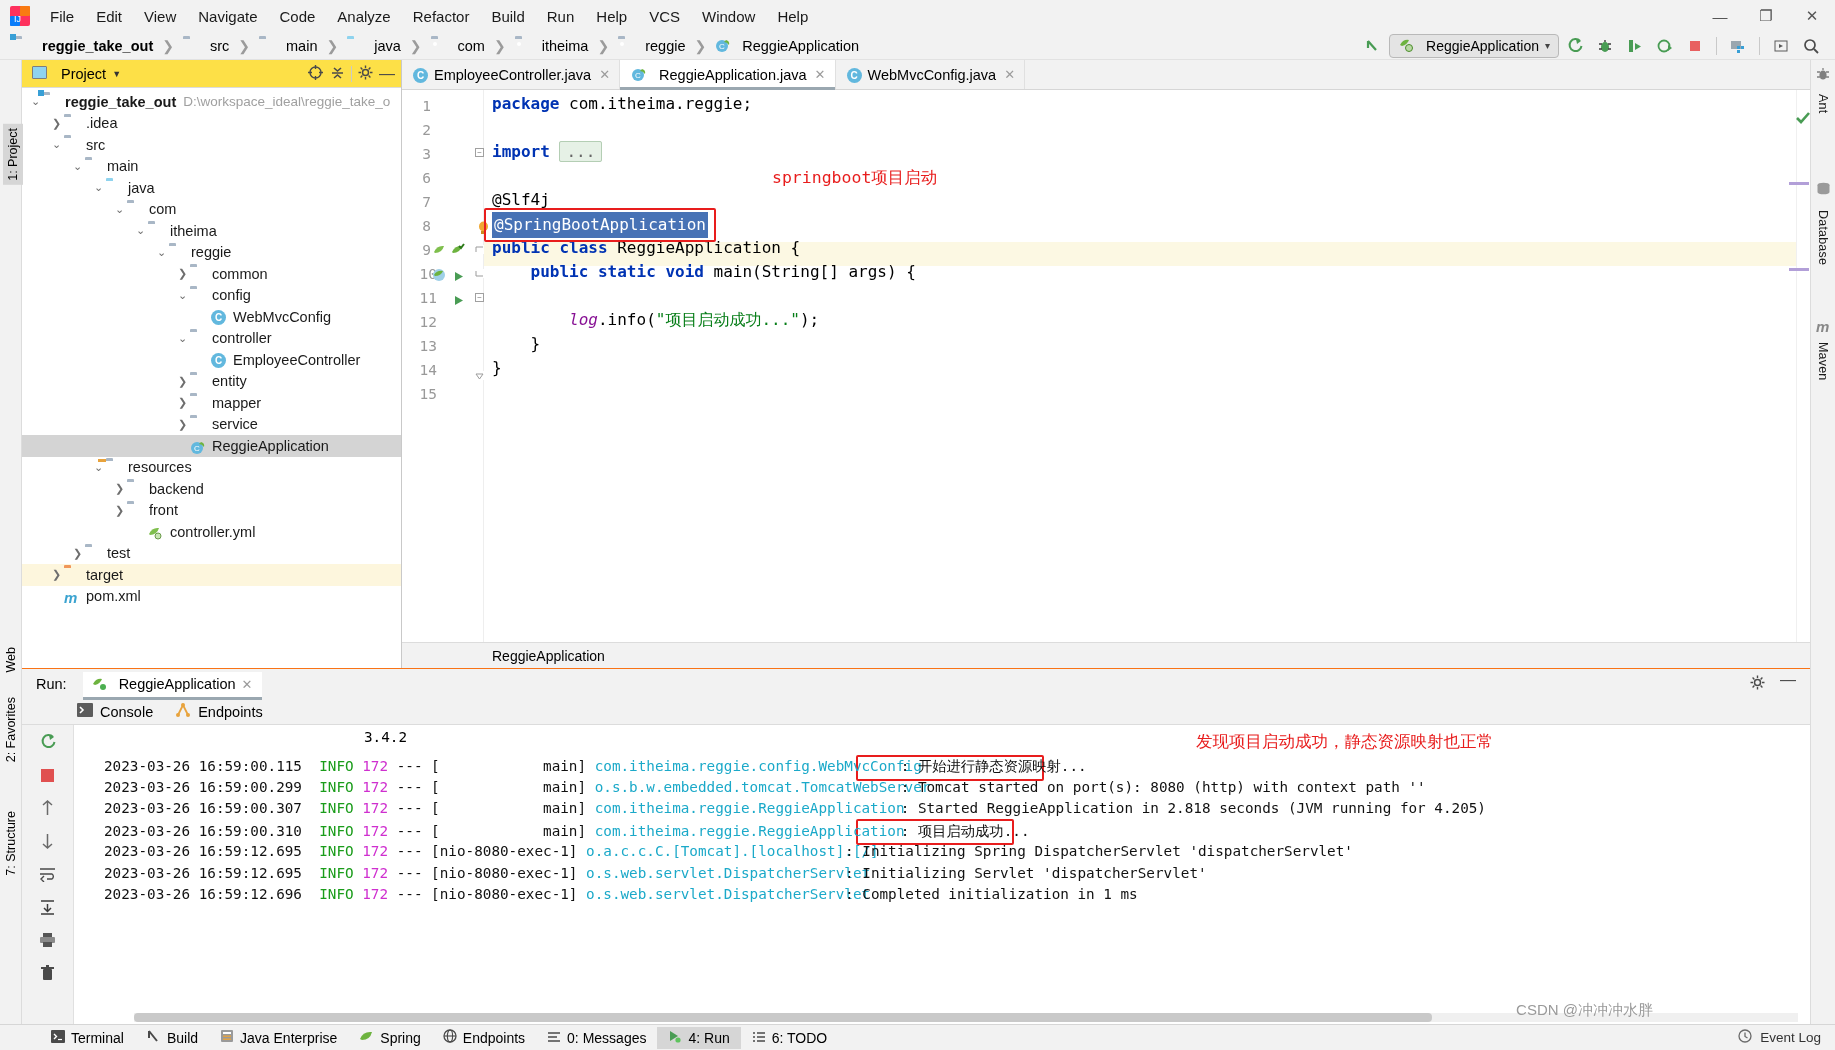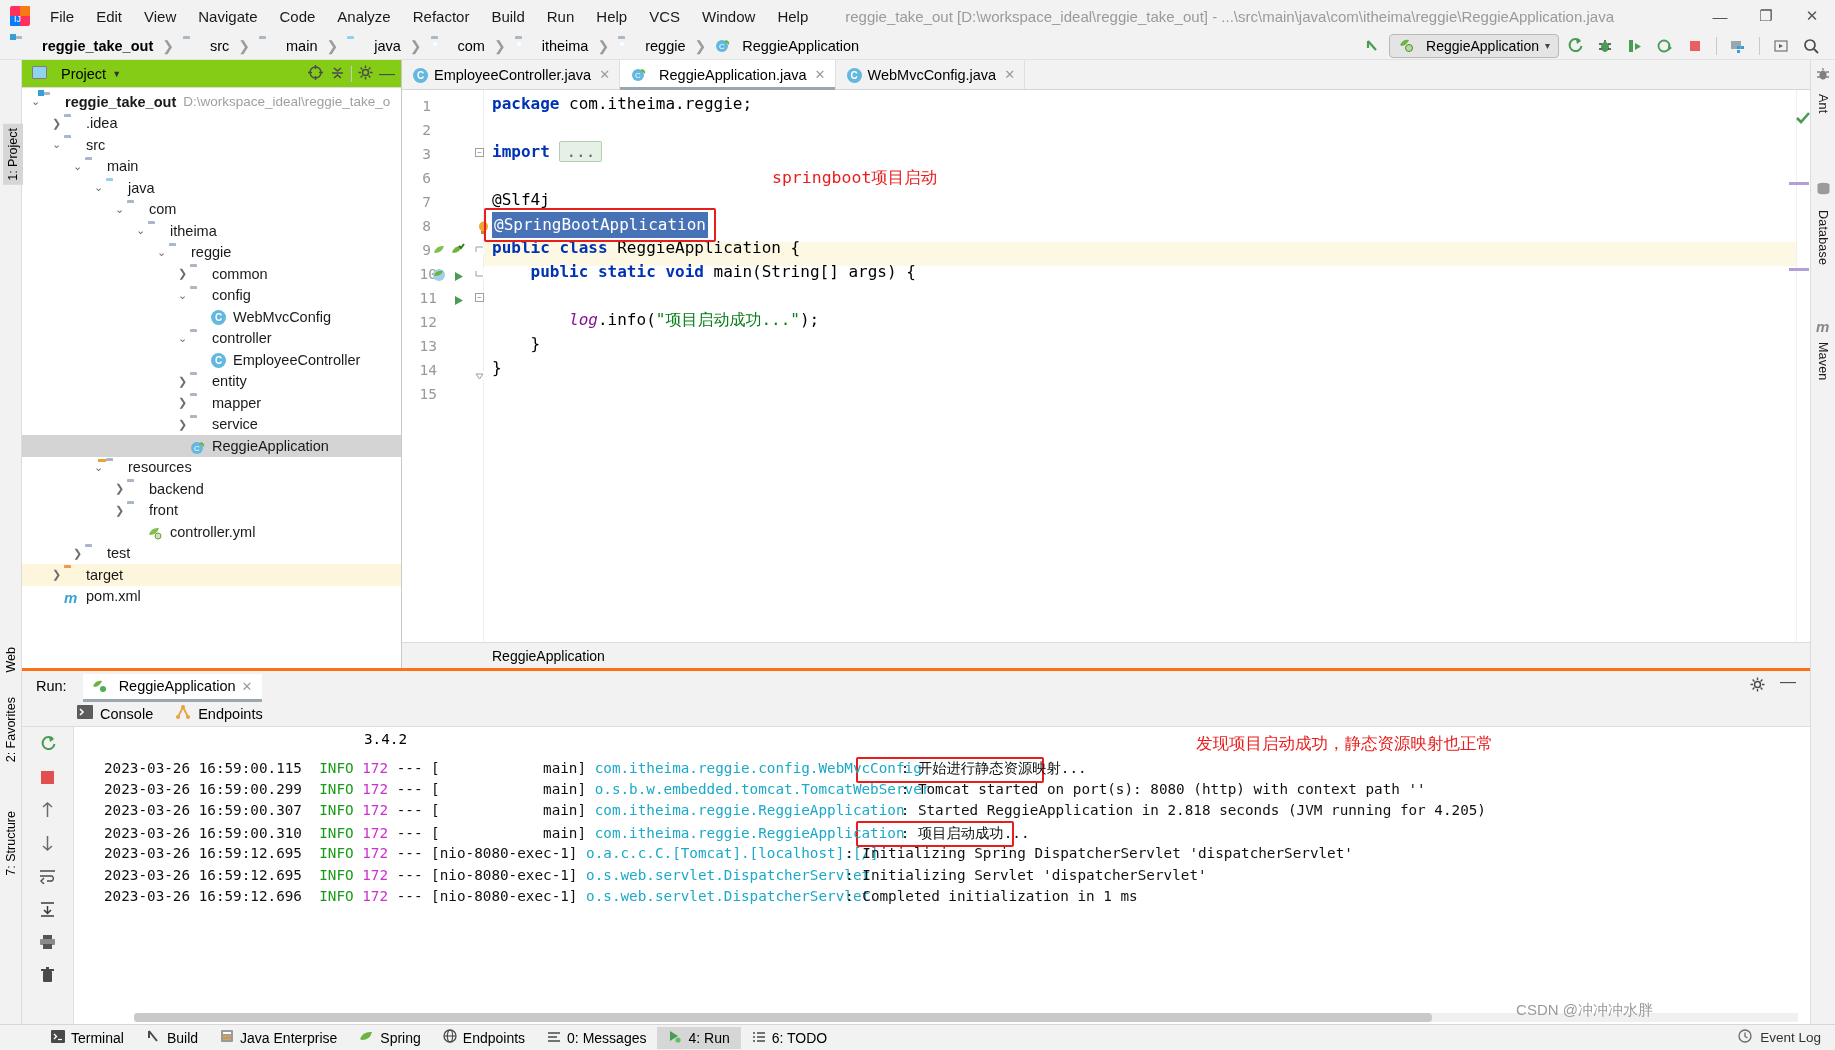--- a/index.html
+++ b/index.html
@@ -36,21 +36,21 @@
   .body{ flex:1; display:flex; min-height:0; }
   .leftstrip, .rightstrip{ width:22px; background:#f2f2f2; flex:none; position:relative; border-right:1px solid #dcdcdc;}
   .rightstrip{ border-right:none; border-left:1px solid #dcdcdc; width:25px;}
   .vtab{ position:absolute; writing-mode:vertical-rl; font-size:12.5px; color:#1a1a1a; white-space:nowrap; letter-spacing:0.2px;}
 
   .center{ flex:1; display:flex; flex-direction:column; min-width:0; }
   .upper{ display:flex; min-height:0; height:608px; flex:none;}
 
   
   .project{ width:380px; background:#fff; display:flex; flex-direction:column; flex:none; border-right:1px solid #c9c9c9;}
-  .proj-head{ height:28px; display:flex; align-items:center; background:#84cc16; padding:0 6px 0 10px; border-bottom:1px solid #dcdcdc; flex:none;}
+  .proj-head{ height:28px; display:flex; align-items:center; background:#fde047; padding:0 6px 0 10px; border-bottom:1px solid #dcdcdc; flex:none;}
   .proj-head .t{ font-size:14.5px; margin-left:7px;}
   .proj-head .caret{ margin-left:6px; color:#333; font-size:9px;}
   .proj-head .acts{ margin-left:auto; display:flex; align-items:center; gap:5px; color:#4a4a4a;}
   .tree{ flex:1; overflow:hidden; padding-top:3px; font-size:14.5px; background:#fff;}
   .row{ height:21.5px; display:flex; align-items:center; white-space:nowrap; padding-right:4px;}
   .row.sel{ background:#d4d4d4;}
   .row.warn{ background:#fdf6dd;}
   .arrow{ width:15px; text-align:center; color:#6e6e6e; font-size:11px; flex:none;}
   .ic{ width:17px; height:15px; flex:none; margin-right:5px; position:relative;}
   .lbl{ color:#1a1a1a;}
@@ -90,21 +90,21 @@
   .hl-line{ position:absolute; left:0; right:0; height:24px; background:#fcf8e3;}
   .selbox{ position:absolute; background:#4772b5; color:#fff;}
   .redbox{ position:absolute; border:2px solid #e81d1d; border-radius:2px; }
   .note{ position:absolute; color:#e81d1d; font-size:16.5px; white-space:nowrap; }
   .fold{ position:absolute; width:9px;height:9px;border:1px solid #a0a0a0; color:#777; font-size:8px; line-height:7px; text-align:center; background:#fff;}
   .imports{ background:#e6f1e6; border:1px solid #b4ceb4; border-radius:2px; padding:0 6px; color:#666;}
   .bcfoot{ height:26px; background:#f2f2f2; border-top:1px solid #dcdcdc; display:flex; align-items:center; padding-left:90px; font-size:14px; flex:none;}
   .scroll-marks{ width:14px; flex:none; background:#fff; position:relative; border-left:1px solid #f0f0f0;}
 
   
-  .runpanel{ flex:1; display:flex; flex-direction:column; min-height:0; background:#6d28d9; border-top:3px solid #f97316;}
+  .runpanel{ flex:1; display:flex; flex-direction:column; min-height:0; background:#6d28d9; border-top:1px solid #f97316;}
   .run-head{ height:30px; display:flex; align-items:center; background:#f2f2f2; flex:none; padding-left:14px;}
   .run-head .rl{ font-size:14.5px; margin-right:16px;}
   .run-tab{ display:flex;align-items:center;gap:6px; padding:4px 10px 5px 8px; font-size:14.5px; background:#fff; border-bottom:3px solid #9aa7b0; position:relative; top:2px;}
   .run-head .hacts{ margin-left:auto; display:flex; gap:14px; padding-right:14px; color:#4a4a4a;}
   .run-sub{ height:26px; display:flex; align-items:center; background:#f2f2f2; border-bottom:1px solid #dcdcdc; flex:none; padding-left:55px; gap:22px;}
   .subtab{ display:flex; align-items:center; gap:7px; font-size:14.5px;}
   .console-wrap{ flex:1; display:flex; min-height:0; background:#fff;}
   .run-left-tools{ width:52px; flex:none; background:#f2f2f2; display:flex; flex-direction:column; align-items:center; padding-top:4px; border-right:1px solid #e0e0e0;}
   .rtool{ width:26px;height:26px; display:flex;align-items:center;justify-content:center; margin-bottom:7px; color:#3c3c3c; font-size:15px;}
   .console{ flex:1; position:relative; background:#fff; overflow:hidden; font-family:"DejaVu Sans Mono", monospace; font-size:14.3px;}
@@ -147,21 +147,20 @@
       <div class="menu-item"><span>Code</span></div>
       <div class="menu-item"><span>Analyze</span></div>
       <div class="menu-item"><span>Refactor</span></div>
       <div class="menu-item"><span>Build</span></div>
       <div class="menu-item"><span>Run</span></div>
       <div class="menu-item"><span>Help</span></div>
       <div class="menu-item"><span>VCS</span></div>
       <div class="menu-item"><span>Window</span></div>
       <div class="menu-item"><span>Help</span></div>
     </div>
-    <div class="win-title">reggie_take_out [D:\workspace_ideal\reggie_take_out] - ...\src\main\java\com\itheima\reggie\ReggieApplication.java</div>
     <div class="win-ctl">
       <div class="win-btn">—</div>
       <div class="win-btn">❐</div>
       <div class="win-btn">✕</div>
     </div>
   </div>
 
   <div class="navbar">
     <div class="crumb">
       <div class="bc bold">

